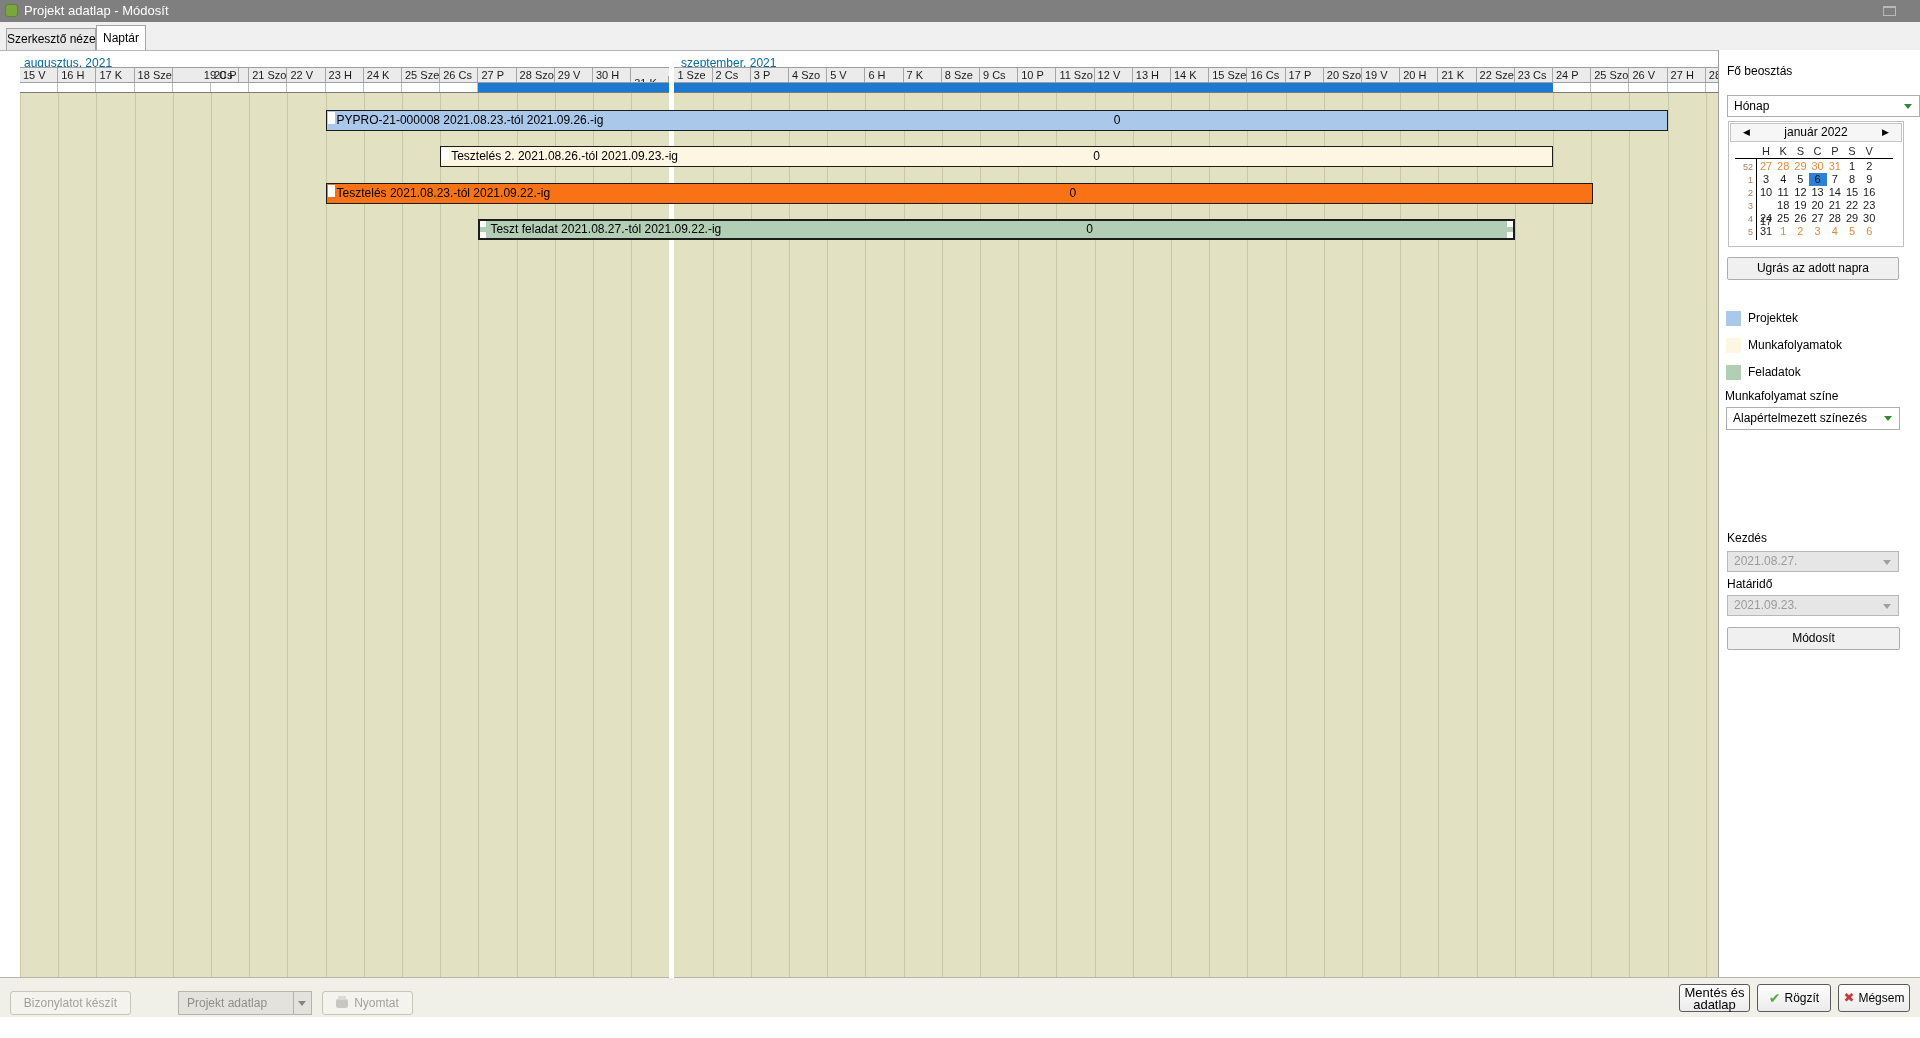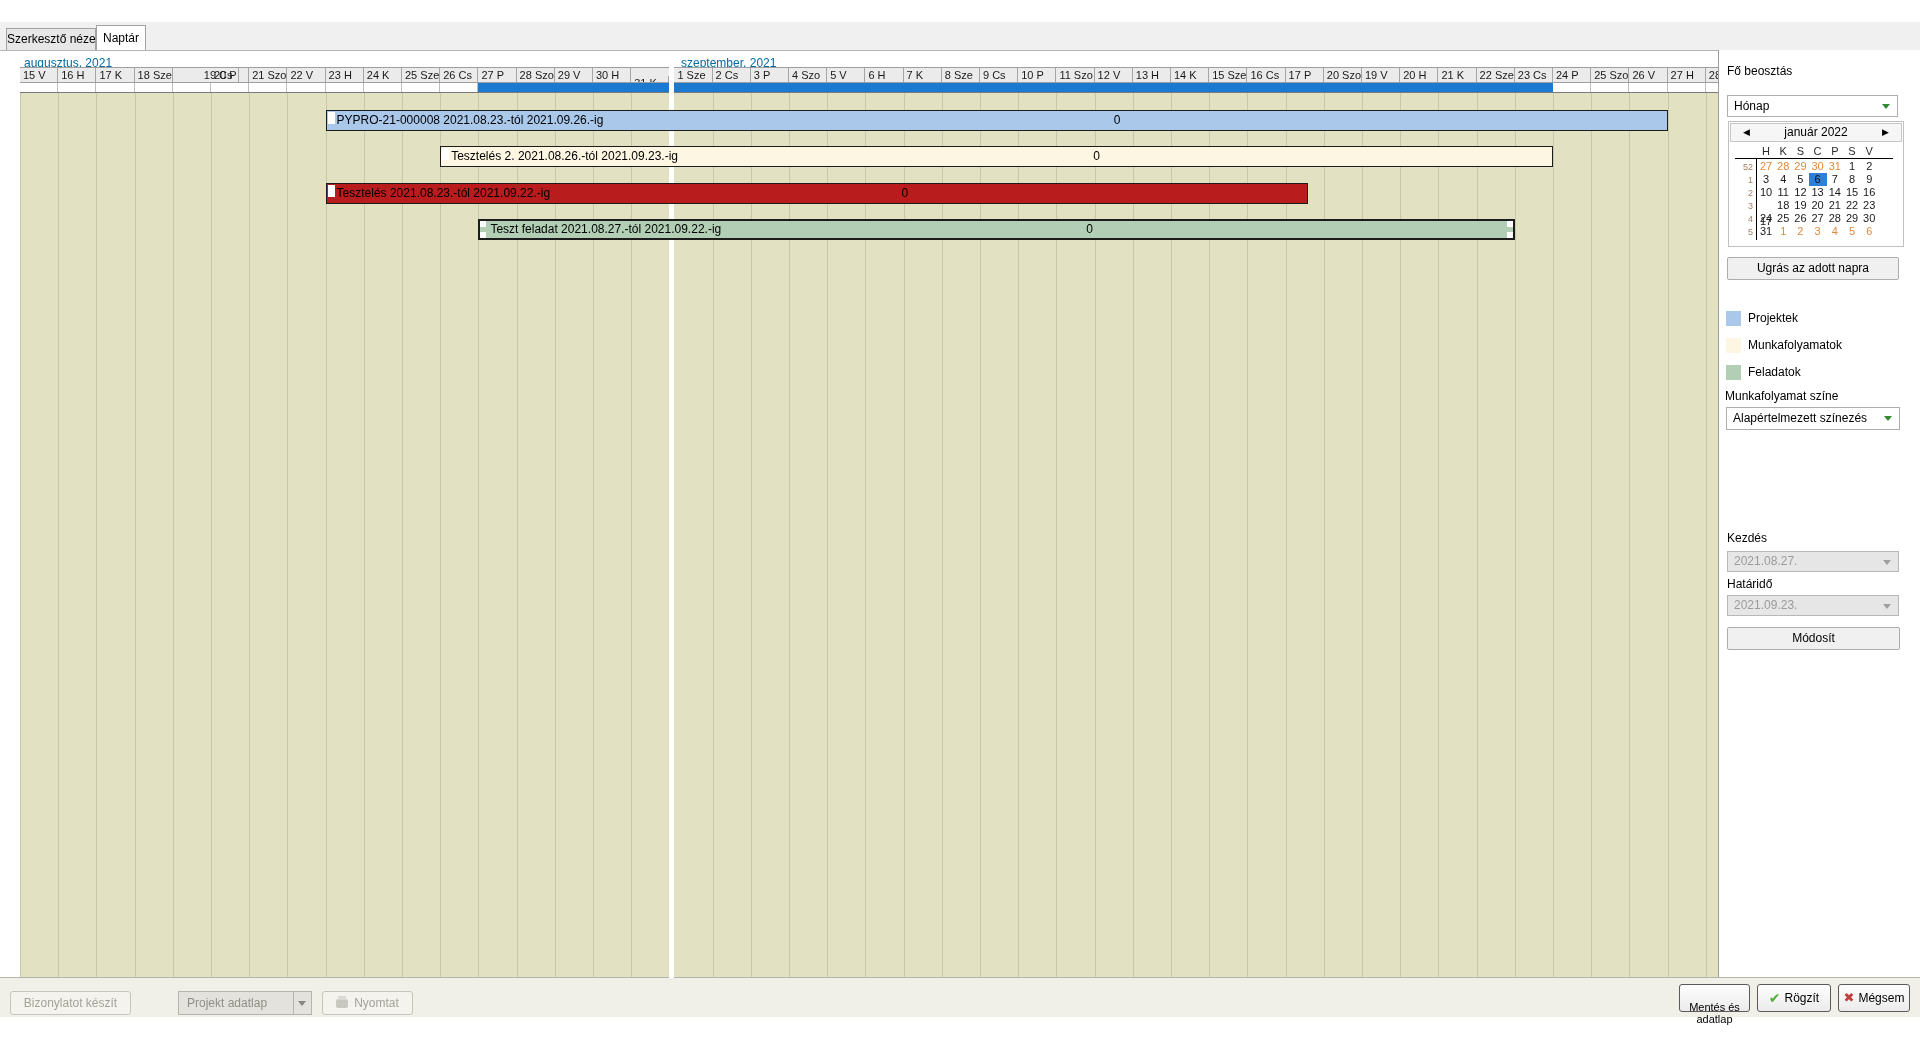--- a/index.html
+++ b/index.html
@@ -103,34 +103,39 @@
     border-left:4px solid transparent; border-right:4px solid transparent; border-top:5px solid #88877f; }
   .printer-ico { display:inline-block; width:12px; height:9px; background:#c9c8c0;
     border-radius:2px; margin-right:6px; vertical-align:middle; position:relative; }
   .printer-ico:before { content:""; position:absolute; left:2px; top:-3px; width:8px; height:4px; background:#dcdbd3; }
 
   .action-btn { position:absolute; top:6px; height:28px; background:linear-gradient(#fefefe,#ebebeb);
     border:1px solid #5a5a5a; border-radius:3px; font-size:12px; color:#000; text-align:center;
     white-space:nowrap; }
   .action-btn .ico-check { color:#4faf3c; font-size:14px; margin-right:4px; vertical-align:-1px; }
   .action-btn .ico-x { color:#c43c3c; font-size:13px; margin-right:4px; }
-  .action-btn.twoline { font-size:11px; line-height:12px; padding-top:16px; }
+  .action-btn.twoline { font-size:13px; line-height:12px; padding-top:2px; }
   .action-btn.oneline { line-height:26px; }
 
   
   .statusbar { position:absolute; left:0; top:1017px; width:1920px; height:21px; background:#f0efe8;
     border-top:1px solid #c6c5bc; }
   .statusbar span { position:absolute; left:5px; top:0; line-height:19px; font-size:12px; color:#000;
     white-space:nowrap; }
 </style>
 </head>
 <body>
 
 <div id="app">
 
+  <div class="titlebar">
+    <span class="app-icon"></span>
+    <span class="title-text">Projekt adatlap - Módosít</span>
+    <span class="restore-glyph"></span>
+  </div>
 
   <div class="tabstrip-bg"></div>
   <div class="tab inactive">Szerkesztő nézet</div>
   <div class="tab active">Naptár</div>
 
   <div class="content">
     <div class="month-label" style="left:24px">augusztus, 2021</div>
     <div class="month-label" style="left:681px">szeptember, 2021</div>
 
     <div id="day-header">
@@ -279,40 +284,40 @@
         <div class="gantt-bar" style="left: 325.6px; width: 1342px; top: 59px; background: rgb(170, 200, 234);">
           <span class="handle"></span>
           <span class="bar-label">PYPRO-21-000008 2021.08.23.-tól 2021.09.26.-ig</span>
           <span class="bar-value">0</span>
         </div>
         <div class="gantt-bar" style="left: 440.2px; width: 1112.8px; top: 95px; background: rgb(253, 246, 226);">
           <span class="handle"></span>
           <span class="bar-label">Tesztelés 2. 2021.08.26.-tól 2021.09.23.-ig</span>
           <span class="bar-value">0</span>
         </div>
-        <div class="gantt-bar" style="left: 325.6px; width: 982px; top: 132px; background: #b91c1c;">
+        <div class="gantt-bar" style="left: 325.6px; width: 1267px; top: 132px; background: #f97316;">
           <span class="handle"></span>
           <span class="bar-label">Tesztelés 2021.08.23.-tól 2021.09.22.-ig</span>
           <span class="bar-value">0</span>
         </div>
         <div class="gantt-bar selected" style="left: 478.4px; width: 1036.4px; top: 168px; background: rgb(178, 207, 181);">
           <span class="selhandle" style="left: 0px; top: 0px;"></span>
           <span class="selhandle" style="left: 0px; bottom: 0px;"></span>
           <span class="selhandle" style="right: 0px; top: 0px;"></span>
           <span class="selhandle" style="right: 0px; bottom: 0px;"></span>
           <span class="bar-label">Teszt feladat 2021.08.27.-tól 2021.09.22.-ig</span>
           <span class="bar-value">0</span>
         </div>
       </div>
   </div>
 
   <div class="sidepanel">
     <div class="panel-label" style="top:14px">Fő beosztás</div>
 
-    <div class="combo" style="left:8px; top:45px; width:171px; height:22px">
+    <div class="combo" style="left:8px; top:45px; width:193px; height:22px">
       <span>Hónap</span>
       <span class="arr"></span>
     </div>
 
     <div id="mini-calendar">
       <div class="cal-header">
         <span class="cal-arrow prev">◀</span>
         <span class="cal-title">január 2022</span>
         <span class="cal-arrow next">▶</span>
       </div>

